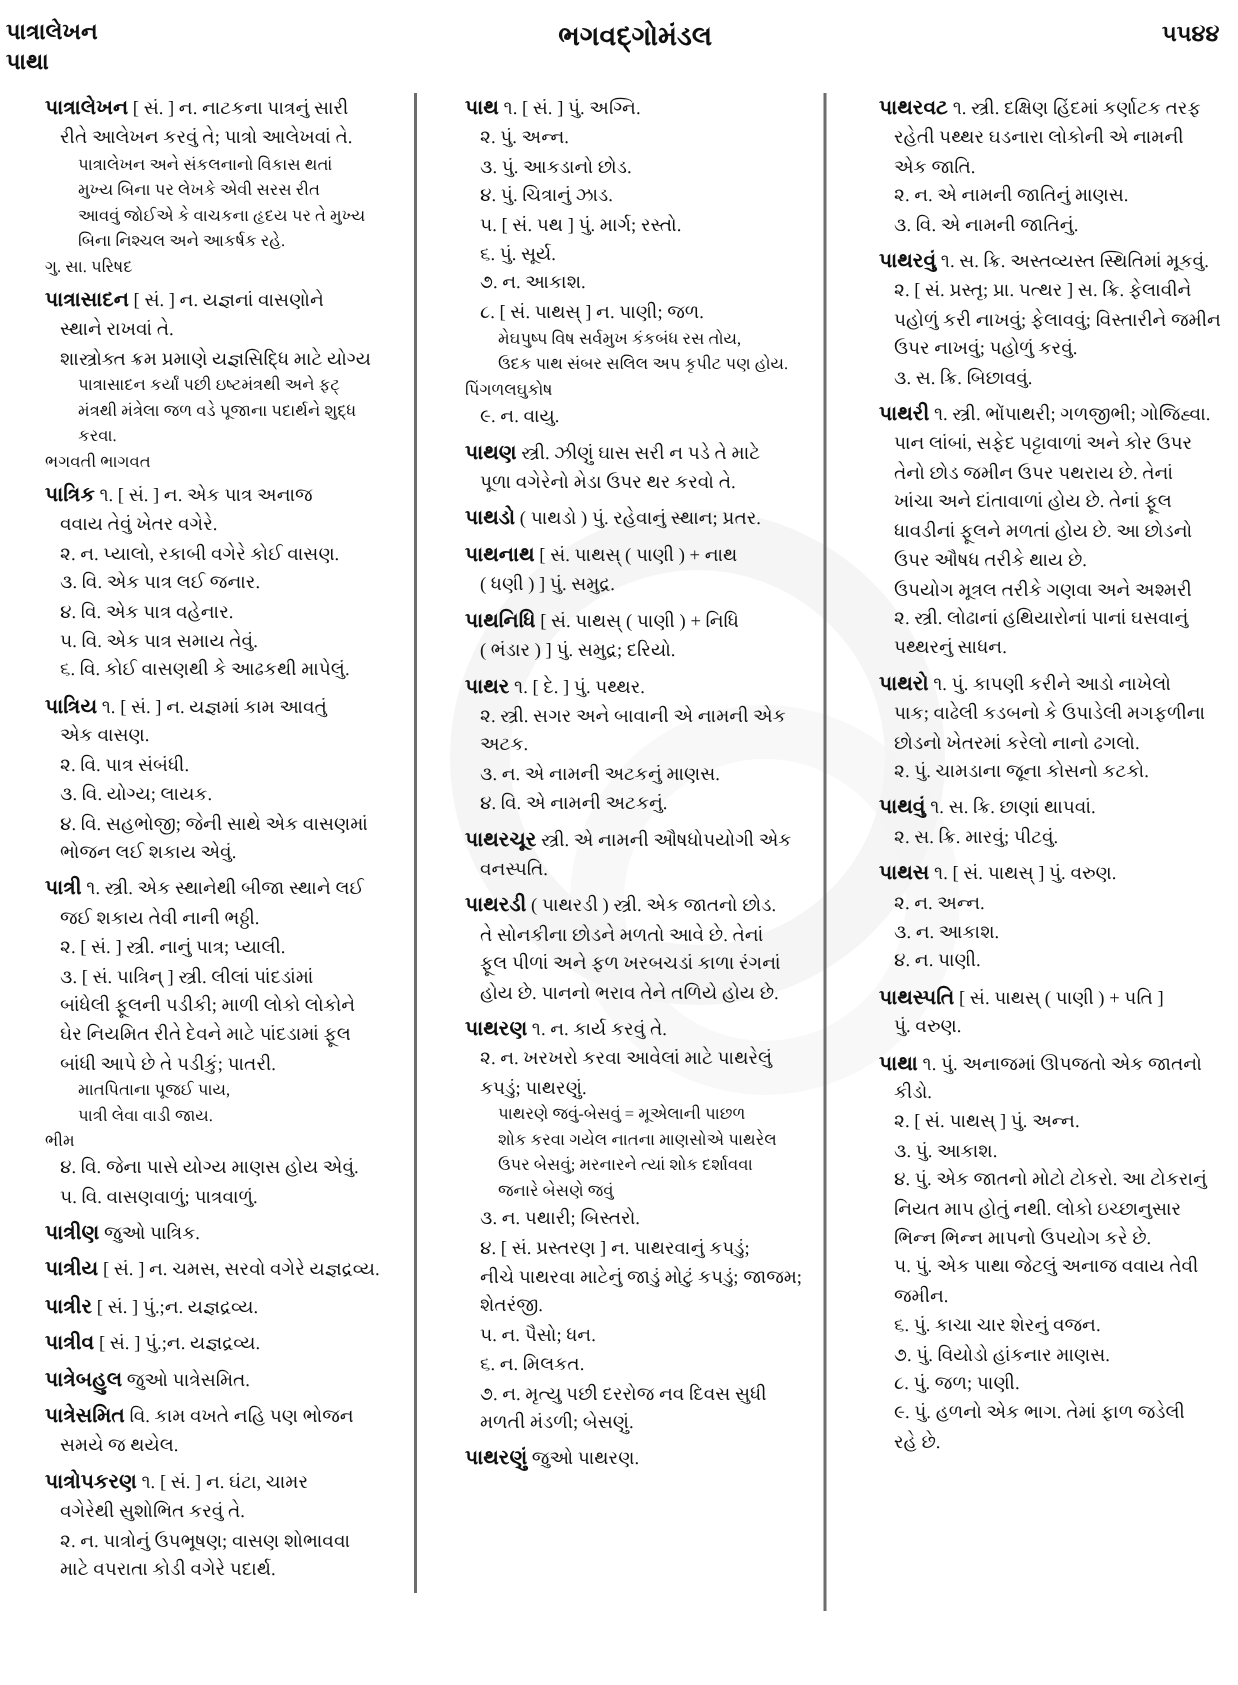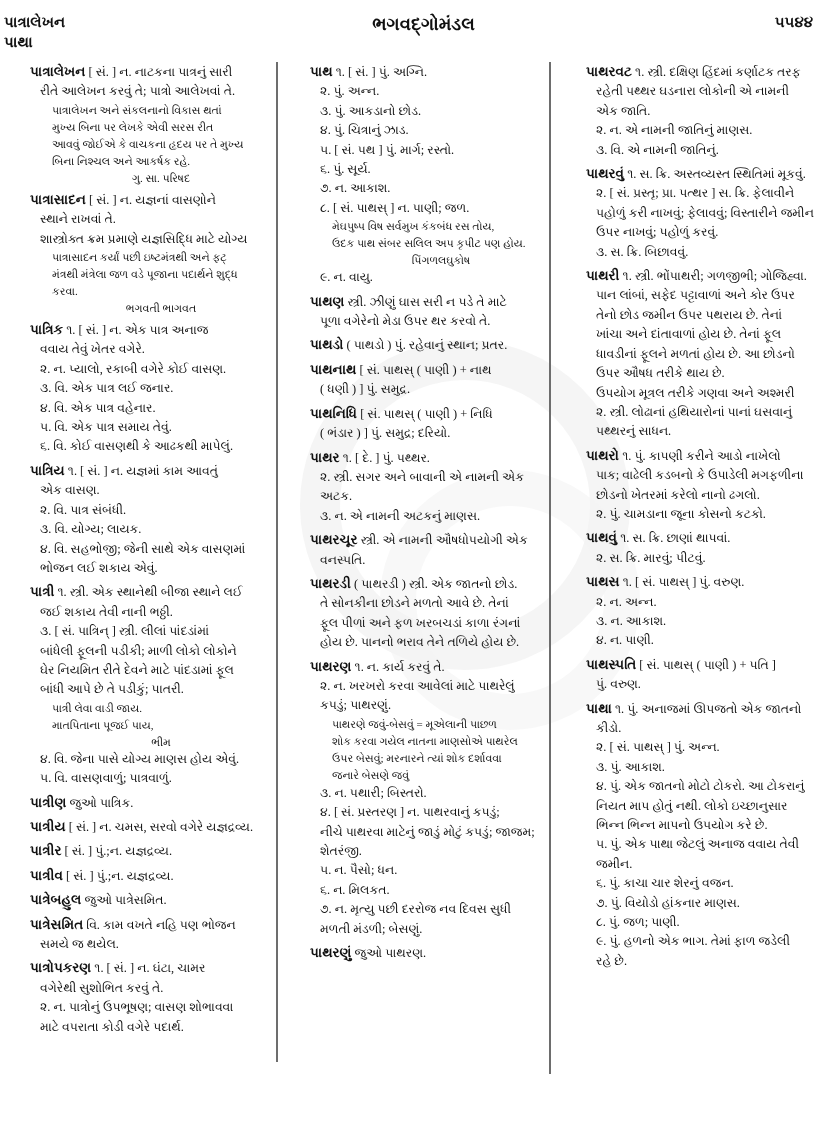--- a/index.html
+++ b/index.html
@@ -41,21 +41,21 @@
   .divider {
     position: absolute; top: 62px; width: 2px; background: #6d6d6d;
   }
   .div1 { left: 276px; height: 1000px; }
   .div2 { left: 549px; height: 1012px; }
   .entry { margin-bottom: 4px; }
   .line { white-space: nowrap; overflow: visible; text-align: justify; }
   .line.indent { padding-left: 10px; }
   .hw { font-weight: bold; font-size: 13.6px; }
   .quote { font-size: 11px; padding-left: 22px; line-height: 17px; }
-  .src { text-align: center; font-size: 11px; line-height: 16px; }
+  .src { text-align: left; font-size: 11px; line-height: 16px; }
 </style>
 </head>
 <body>
 
 <div class="watermark"></div>
 <div class="watermark2"></div>
 
 <div class="header">
   <div class="hdr-left">
     <div>પાત્રાલેખન</div>
@@ -101,26 +101,27 @@
         <div class="line"><span class="hw">પાત્રિય</span> <span>૧. [ સં. ] ન. યજ્ઞમાં કામ આવતું</span></div>
         <div class="line indent"><span>એક વાસણ.</span></div>
         <div class="line indent"><span>૨. વિ. પાત્ર સંબંધી.</span></div>
         <div class="line indent"><span>૩. વિ. યોગ્ય; લાયક.</span></div>
         <div class="line indent"><span>૪. વિ. સહભોજી; જેની સાથે એક વાસણમાં</span></div>
         <div class="line indent"><span>ભોજન લઈ શકાય એવું.</span></div>
       </div>
       <div class="entry">
         <div class="line"><span class="hw">પાત્રી</span> <span>૧. સ્ત્રી. એક સ્થાનેથી બીજા સ્થાને લઈ</span></div>
         <div class="line indent"><span>જઈ શકાય તેવી નાની ભઠ્ઠી.</span></div>
+        <div class="line indent"><span>૨. [ સં. ] સ્ત્રી. નાનું પાત્ર; પ્યાલી.</span></div>
         <div class="line indent"><span>૩. [ સં. પાત્રિન્ ] સ્ત્રી. લીલાં પાંદડાંમાં</span></div>
         <div class="line indent"><span>બાંધેલી ફૂલની પડીકી; માળી લોકો લોકોને</span></div>
         <div class="line indent"><span>ઘેર નિયમિત રીતે દેવને માટે પાંદડામાં ફૂલ</span></div>
         <div class="line indent"><span>બાંધી આપે છે તે પડીકું; પાતરી.</span></div>
+        <div class="quote">માતપિતાના પૂજઈ પાય,</div>
         <div class="quote">પાત્રી લેવા વાડી જાય.</div>
-        <div class="quote">માતપિતાના પૂજઈ પાય,</div>
         <div class="src">ભીમ</div>
         <div class="line indent">૪. વિ. જેના પાસે યોગ્ય માણસ હોય એવું.</div>
         <div class="line indent">૫. વિ. વાસણવાળું; પાત્રવાળું.</div>
       </div>
       <div class="entry">
         <div class="line"><span class="hw">પાત્રીણ</span> <span>જુઓ પાત્રિક.</span></div>
       </div>
       <div class="entry">
         <div class="line"><span class="hw">પાત્રીય</span> <span>[ સં. ] ન. ચમસ, સરવો વગેરે યજ્ઞદ્રવ્ય.</span></div>
       </div>
@@ -172,20 +173,21 @@
       </div>
       <div class="entry">
         <div class="line"><span class="hw">પાથનિધિ</span> <span>[ સં. પાથસ્ ( પાણી ) + નિધિ</span></div>
         <div class="line indent"><span>( ભંડાર ) ] પું. સમુદ્ર; દરિયો.</span></div>
       </div>
       <div class="entry">
         <div class="line"><span class="hw">પાથર</span> <span>૧. [ દે. ] પું. પથ્થર.</span></div>
         <div class="line indent"><span>૨. સ્ત્રી. સગર અને બાવાની એ નામની એક</span></div>
         <div class="line indent"><span>અટક.</span></div>
         <div class="line indent"><span>૩. ન. એ નામની અટકનું માણસ.</span></div>
+        <div class="line indent"><span>૪. વિ. એ નામની અટકનું.</span></div>
       </div>
       <div class="entry">
         <div class="line"><span class="hw">પાથરચૂર</span> <span>સ્ત્રી. એ નામની ઔષધોપયોગી એક</span></div>
         <div class="line indent"><span>વનસ્પતિ.</span></div>
       </div>
       <div class="entry">
         <div class="line"><span class="hw">પાથરડી</span> <span>( પાથરડી ) સ્ત્રી. એક જાતનો છોડ.</span></div>
         <div class="line indent"><span>તે સોનકીના છોડને મળતો આવે છે. તેનાં</span></div>
         <div class="line indent"><span>ફૂલ પીળાં અને ફળ ખરબચડાં કાળા રંગનાં</span></div>
         <div class="line indent"><span>હોય છે. પાનનો ભરાવ તેને તળિયે હોય છે.</span></div>

